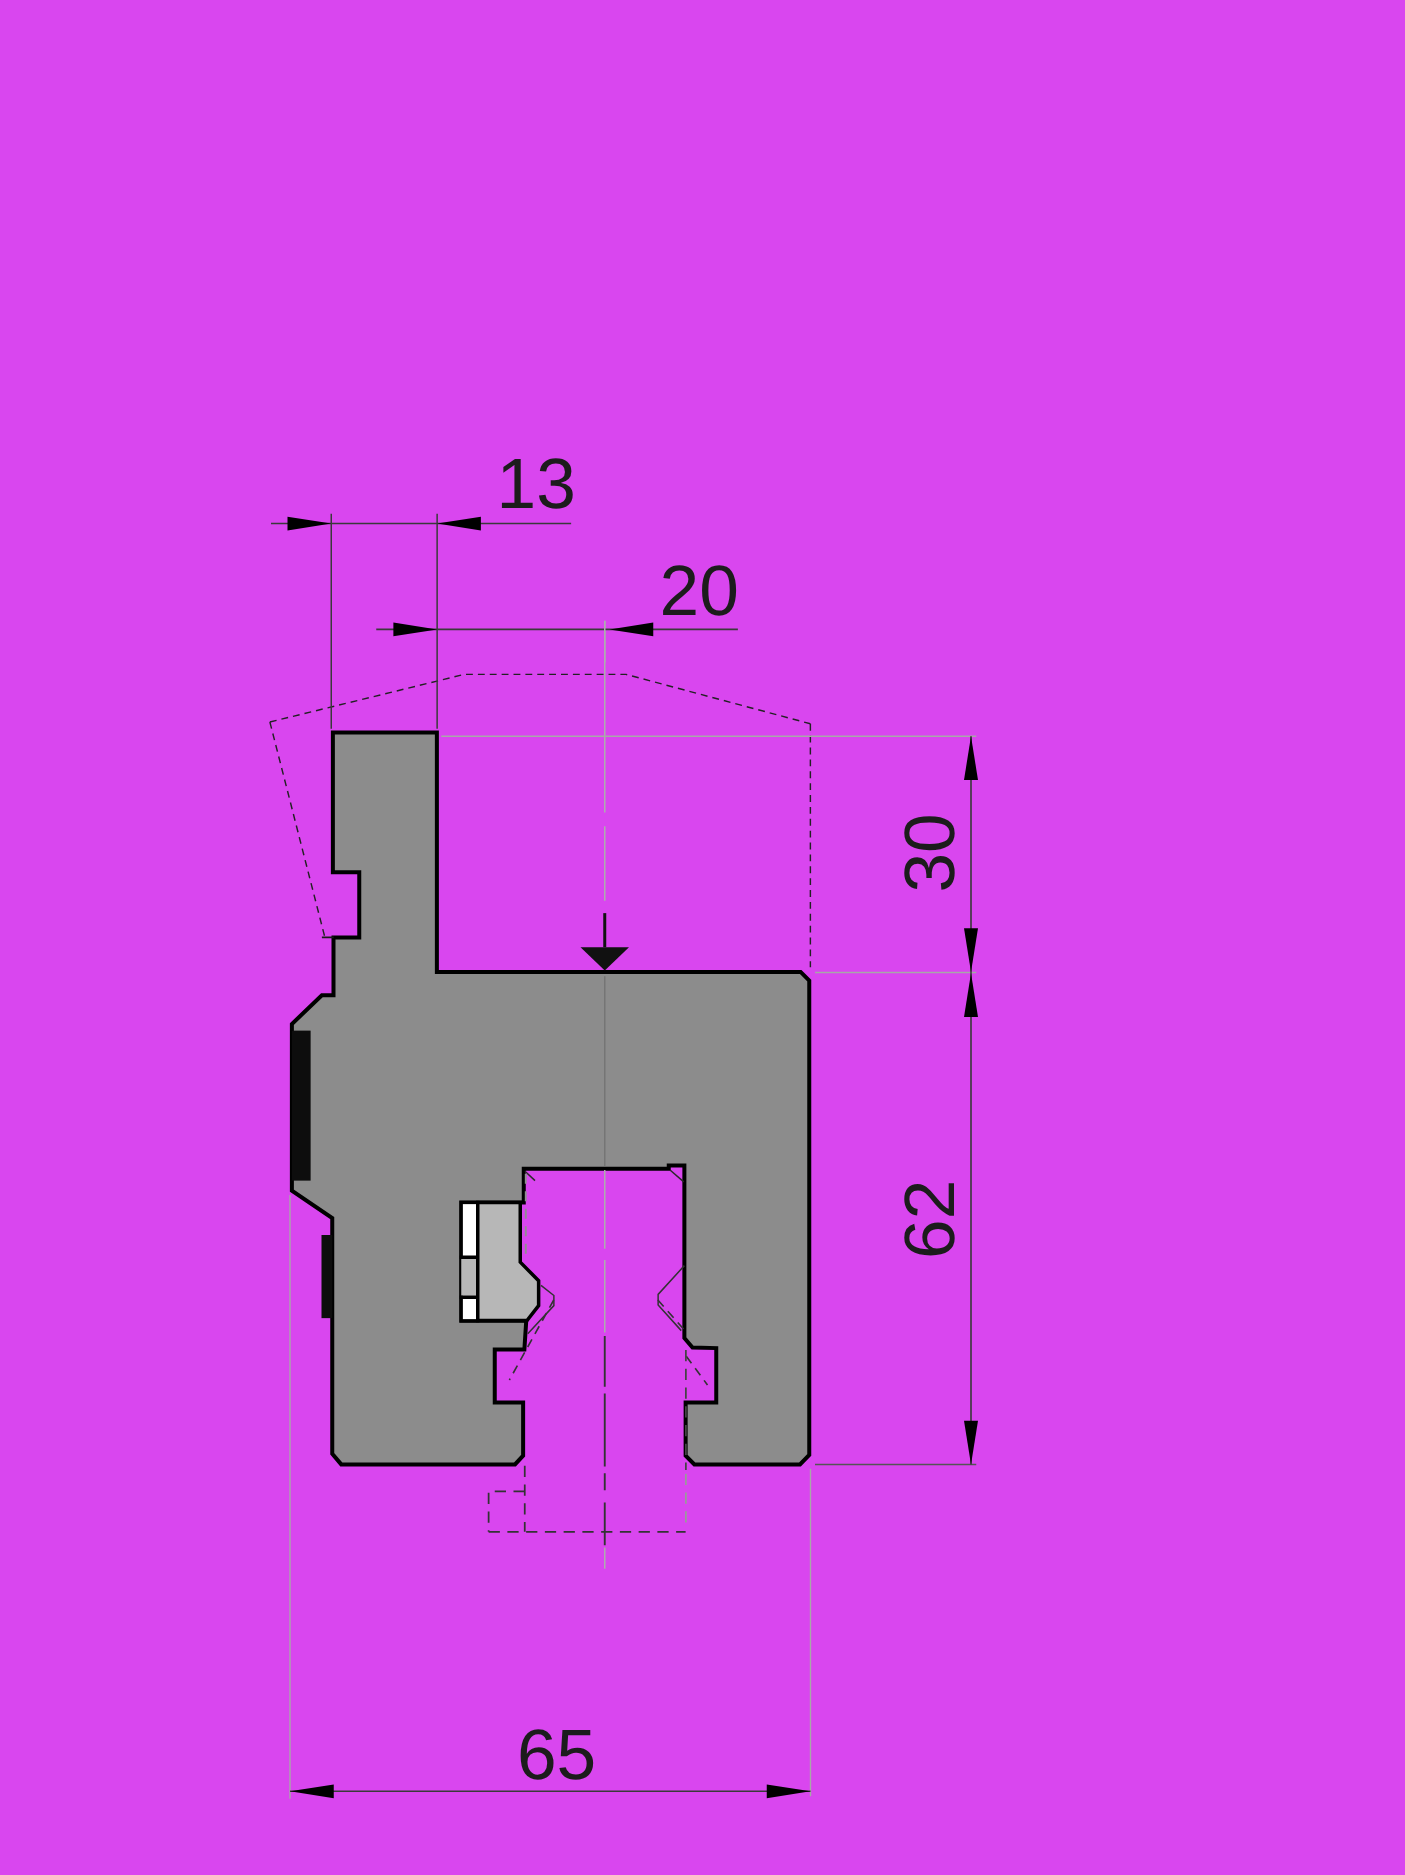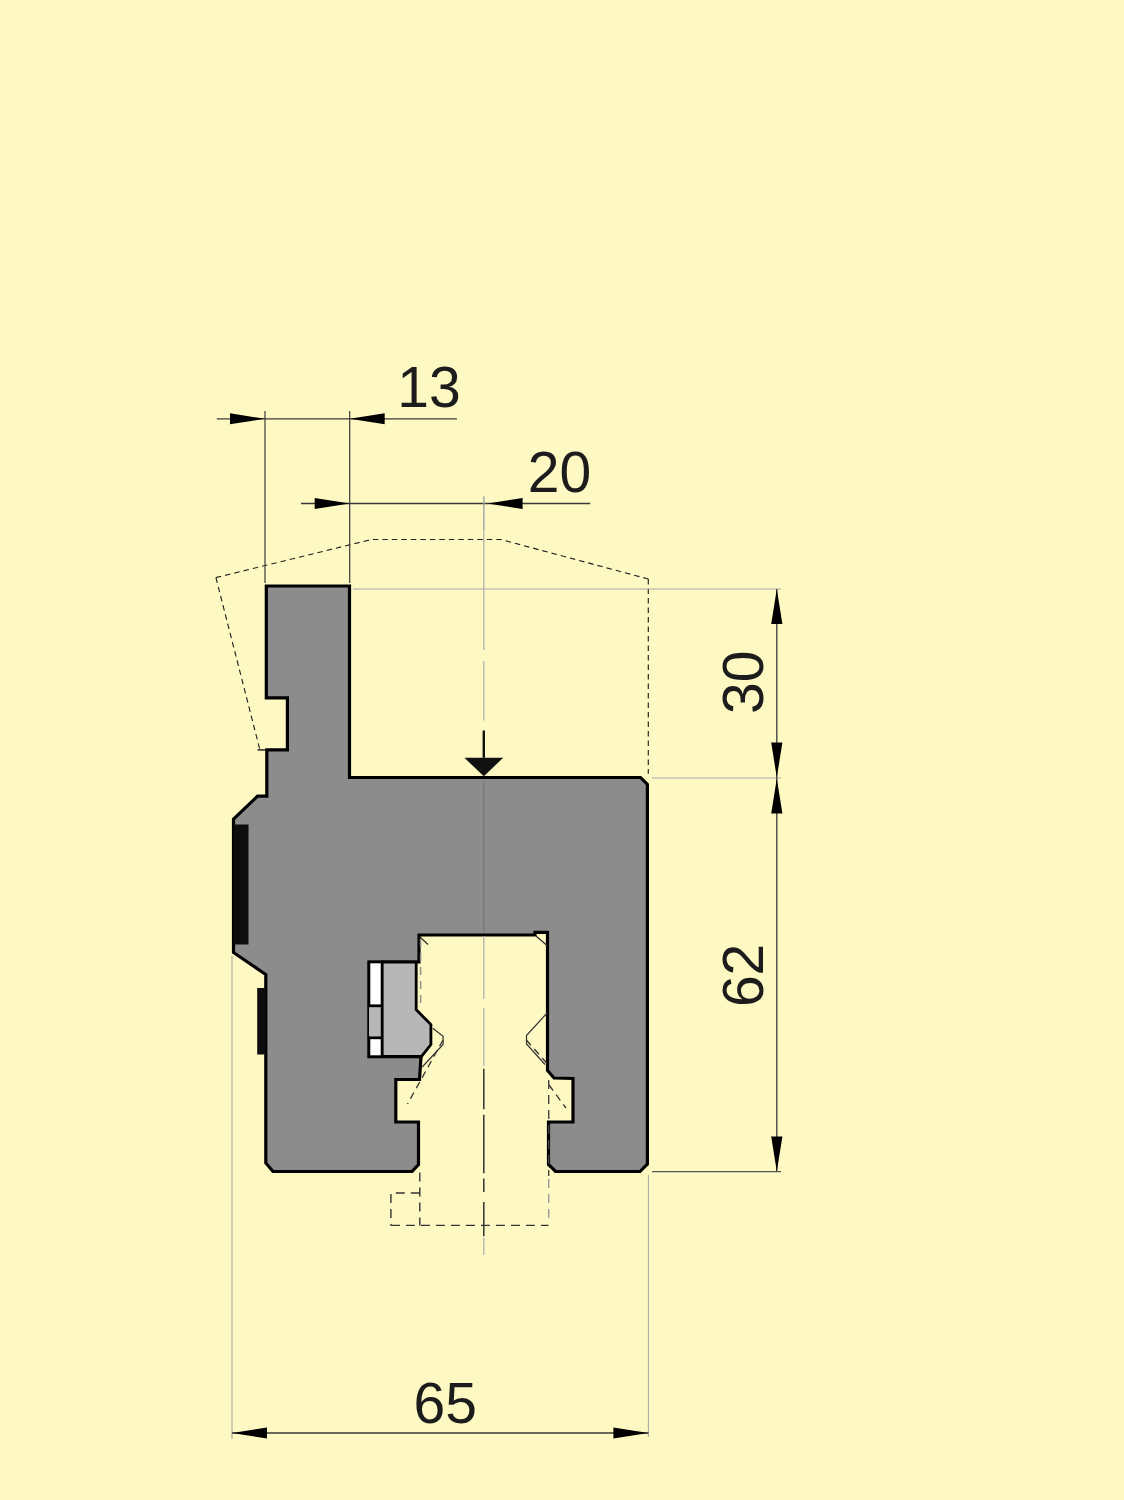--- a/index.html
+++ b/index.html
@@ -1,16 +1,16 @@
 <!DOCTYPE html>
 <html><head>
 <meta charset="utf-8">
 <style>
   html,body{margin:0;padding:0;background:#fff;}
-  .page{position:relative;width:1124px;height:1500px;background:#fef9c3;overflow:hidden;}
+  .page{position:relative;width:1124px;height:1500px;background:#d946ef;overflow:hidden;}
   svg{position:absolute;top:0;left:0;}
   text{font-family:"Liberation Sans",sans-serif;fill:#1c1c1c;}
 </style>
 </head>
 <body>
 <div class="page">
 <svg width="1124" height="1500" viewBox="0 0 1124 1500">
 
 <path d="M266.3,586 L349.5,586 L349.5,777.5 L640.5,777.5 L647.4,784.5 L647.4,1164 L640,1171.5 L555.5,1171.5 L548.5,1164.5 L548.5,1122 L573,1122 L573,1078.5 L554,1078 L547.5,1070.5 L547.5,932.3 L535,932.3 L535,935 L419,935 L419,962 L369,962 L369,1056.6 L421,1056.6 L419.5,1079.5 L395.8,1079.5 L395.8,1122 L418.5,1122 L418.5,1164.5 L412,1171.5 L273,1171.5 L265.8,1163 L265.8,974.5 L233.5,952.5 L233.5,819.2 L257.5,796.2 L266.8,796.2 L266.8,749.9 L287.4,749.9 L287.4,697.8 L266.3,697.8 Z" fill="#8c8c8c" stroke="#000000" stroke-width="3.2" stroke-linejoin="miter"></path>
 

